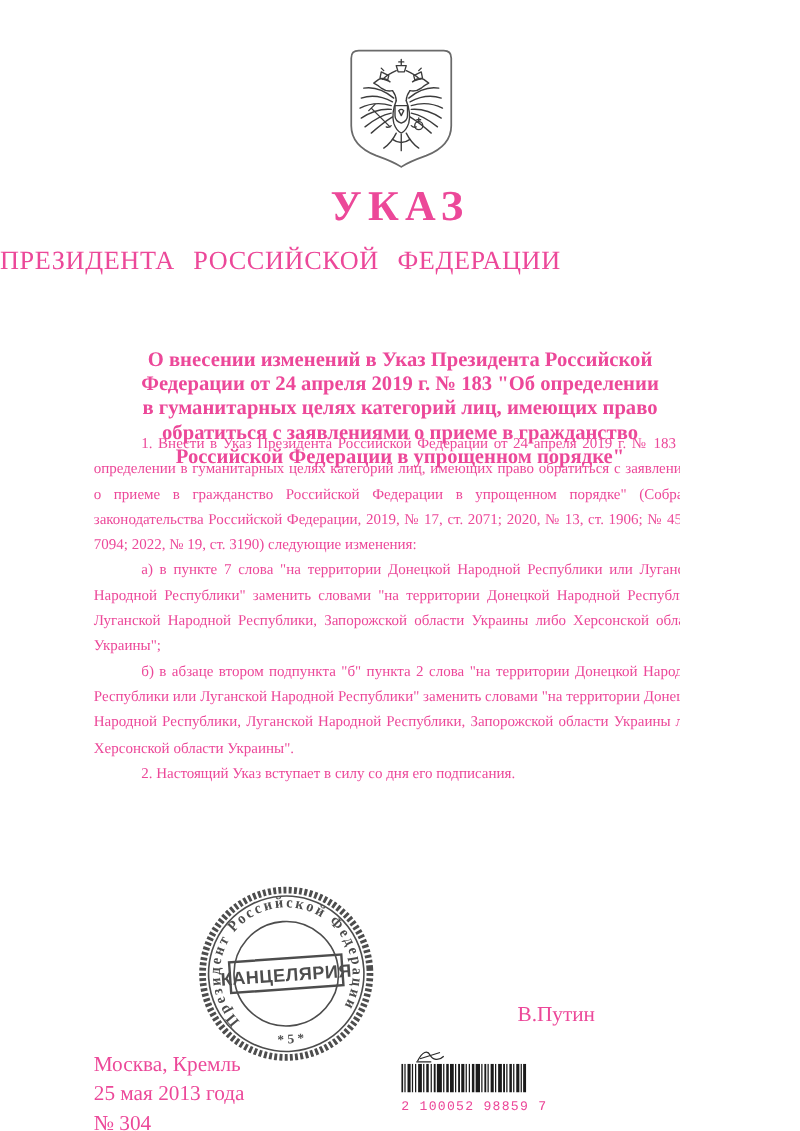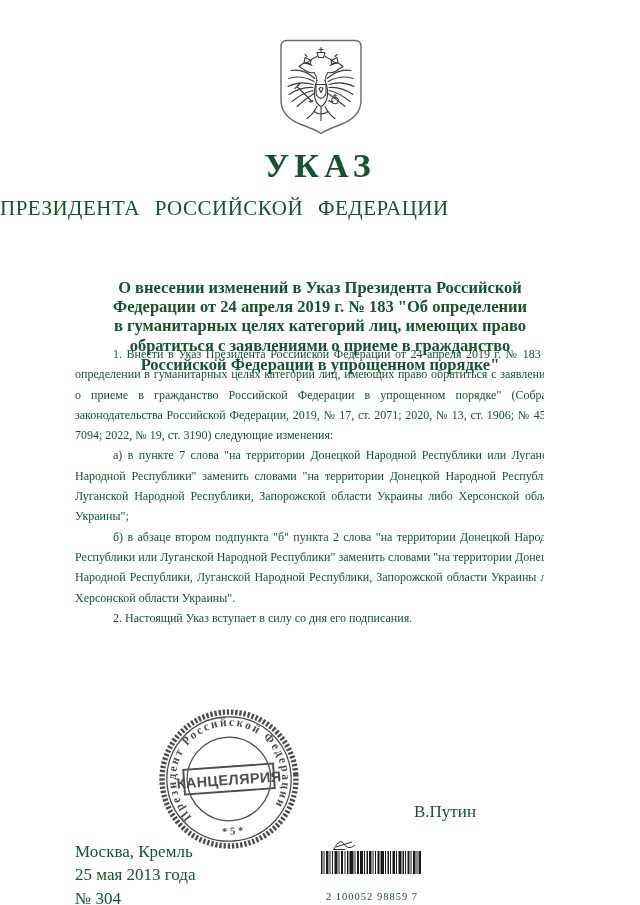--- a/index.html
+++ b/index.html
@@ -1,18 +1,18 @@
 <!DOCTYPE html>
 <html><head>
 <meta charset="utf-8">
 <style>
   html,body{margin:0;padding:0;background:#fff;}
   .page{
     position:relative;width:544px;height:905px;background:#ffffff;
-    font-family:"Liberation Serif", serif;color:#14532d;overflow:hidden;
+    font-family:"Liberation Serif", serif;color:#ec4899;overflow:hidden;
   }
   .emblem{position:absolute;left:279px;top:38px;width:84px;height:98px;}
   .doc-type{
     position:absolute;left:0;top:148px;width:640px;margin:0;
     font-size:34px;font-weight:600;letter-spacing:5px;text-align:center;line-height:36px;
   }
   .issuer{
     position:absolute;left:0;top:196px;width:640px;margin:0;
     font-size:21px;font-weight:500;letter-spacing:.5px;word-spacing:9px;text-align:left;line-height:24px;
   }
@@ -34,22 +34,22 @@
   }
   .sig-name{
     position:absolute;left:414px;top:801px;font-size:17px;line-height:21px;
   }
   .footer{
     position:absolute;left:75px;top:840px;font-size:17px;line-height:23.3px;
   }
   .barcode{position:absolute;left:321px;top:838px;width:102px;}
   .barcode .scribble{display:block;margin-left:10px;}
   .barcode .digits{
-    font-family:Liberation Serif, serif;font-size:10.5px;letter-spacing:1px;
-    text-align:center;margin-top:13px;white-space:nowrap;
+    font-family:Liberation Mono, monospace;font-size:10.5px;letter-spacing:1px;
+    text-align:center;margin-top:1px;white-space:nowrap;
   }
   svg text{font-family:"Liberation Serif", serif;}
   .stamp-ring-text{font-family:"Liberation Serif", serif;font-weight:bold;}
   .stamp-center-text{font-family:"Liberation Sans", sans-serif;font-weight:bold;}
 </style>
 </head>
 <body>
 
 <div class="page">
 

